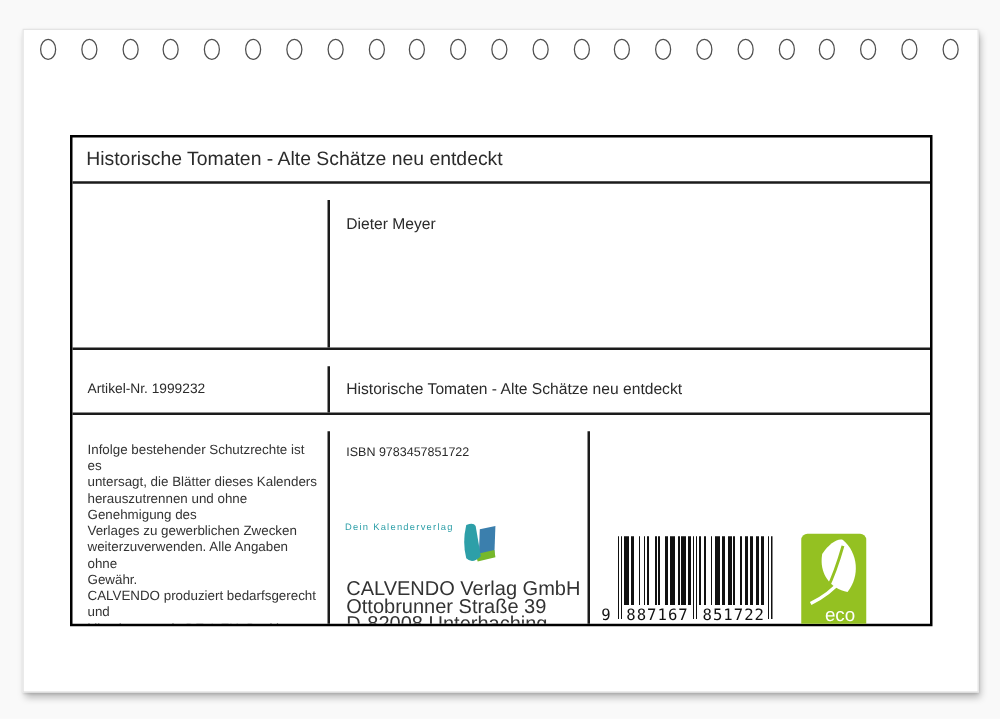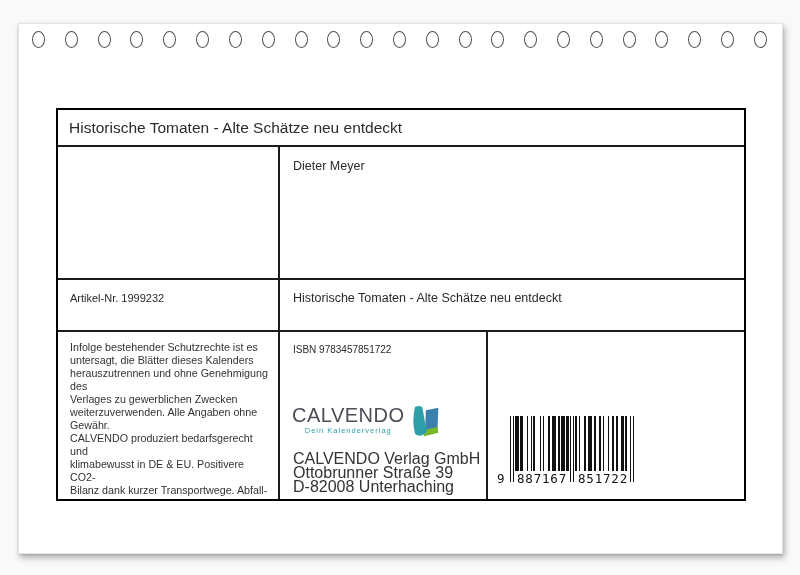--- a/index.html
+++ b/index.html
@@ -28,22 +28,22 @@
   .spec-table{
     position:absolute;left:37px;top:84px;width:686px;
     border:2px solid #000000;
   }
   .row{border-bottom:2px solid #1b1b1b;display:flex;box-sizing:border-box;}
   .row:last-child{border-bottom:none;}
   .r-title{height:37px;align-items:center;}
   .r-author{height:133px;}
   .r-article{height:52px;}
   .r-bottom{height:167px;}
-  .cell{box-sizing:border-box;position:relative;overflow:hidden;}
-  .col-l{width:222px;border-right:2px solid #1b1b1b;flex:none;}
+  .cell{box-sizing:border-box;position:relative;overflow:hidden;margin-top:13px;}
+  .col-l{width:206px;border-right:2px solid #1b1b1b;flex:none;}
   .col-m{width:208px;border-right:2px solid #1b1b1b;flex:none;}
   .col-r{flex:1;}
   .title-text{font-size:15.5px;padding-left:11px;}
   .author-text{font-size:12.5px;padding:12px 0 0 13px;}
   .article-text{font-size:11px;padding:12px 0 0 12px;}
   .product-title-text{font-size:12.5px;padding:11px 0 0 13px;}
   .legal-text{
     font-size:10.7px;line-height:13px;padding:9px 6px 0 12px;
     white-space:pre-line;color:#333;
   }
@@ -140,21 +140,20 @@
 Bilanz dank kurzer Transportwege. Abfall-
 Reduzierung dank Einzelstückfertigung.
 E-Mail: info@calvendo.com •
 www.calvendo.com</div>
       </div>
 
       <div class="cell col-m">
         <div class="isbn-text">ISBN 9783457851722</div>
         <div class="logo">
           <div class="logo-text-col">
-            <div class="logo-name">CALVENDO</div>
             <div class="logo-tagline">Dein Kalenderverlag</div>
           </div>
           <span>
             <svg width="30" height="36" viewBox="0 0 36 42">
               <path d="M19 7 L34 4 L33 31 L18 35 Z" style="fill:var(--logo-blue,#3b7fad)"></path>
               <path d="M15 31 L33 27 L34 34 L17 38 Z" style="fill:var(--logo-green,#76b82a)"></path>
               <path d="M6 3 Q13 0 15 4 L20 33 Q12 41 6 35 Q2 20 6 3 Z" style="fill:var(--logo-teal,#2d9fa8)"></path>
             </svg>
           </span>
         </div>
@@ -198,17 +197,27 @@
               <rect x="88" y="0" width="2" height="55" fill="#111"></rect>
               <rect x="92" y="0" width="1" height="66" fill="#111"></rect>
               <rect x="94" y="0" width="1" height="66" fill="#111"></rect>
             </svg>
           <div class="bc-digits">
             <span class="bc-d1">9</span>
             <span class="bc-d2">887167</span>
             <span class="bc-d3">851722</span>
           </div>
         </div>
+        <div class="eco">
+          <span class="eco-leaf">
+            <svg width="48" height="56" viewBox="0 0 52 60">
+              <path d="M34 3 C47 14 49 34 38 48 C23 45 13 32 16 15 C22 6 30 1 34 3 Z" fill="#ffffff"></path>
+              <path d="M20 46 C26 34 30 22 34 8" stroke="var(--eco-green,#94c122)" stroke-width="2.5" fill="none"></path>
+              <path d="M6 58 C14 54 24 48 32 38" stroke="#ffffff" stroke-width="3" fill="none"></path>
+            </svg>
+          </span>
+          <div class="eco-label">eco</div>
+        </div>
       </div>
 
     </div>
   </div>
 </div>
 
 </body></html>

